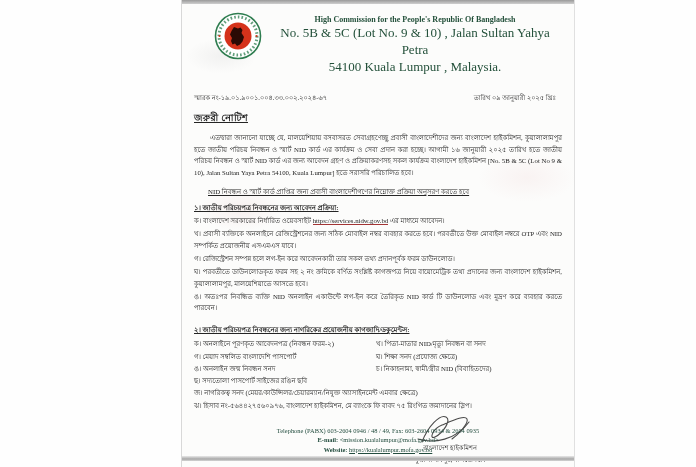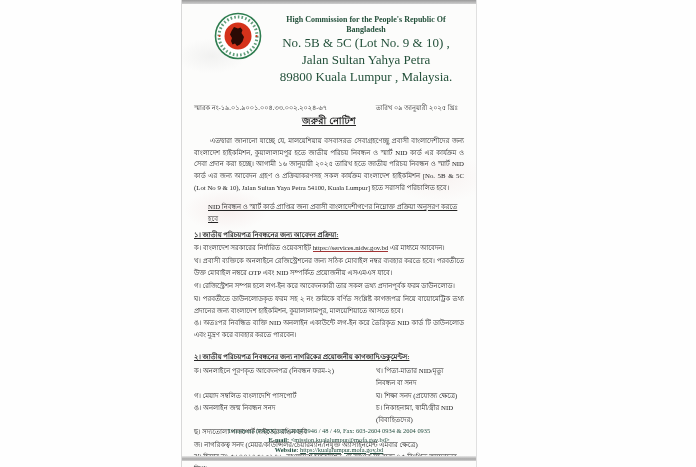--- a/index.html
+++ b/index.html
@@ -3,21 +3,21 @@
 <meta charset="utf-8">
 <style>
   html,body{margin:0;padding:0;}
   body{
     width:696px;height:467px;background:#ffffff;overflow:hidden;
     font-family:"Liberation Serif","DejaVu Serif",serif;
     -webkit-font-smoothing:antialiased;
   }
   .stage{position:relative;width:696px;height:467px;background:#fefefe;}
   .page{
-    position:absolute;left:181px;top:0;width:296px;height:467px;
+    position:absolute;left:181px;top:0;width:394px;height:467px;
     background:
       radial-gradient(60px 30px at 15% 45%, rgba(225,180,180,.18), rgba(0,0,0,0) 70%),
       radial-gradient(70px 35px at 88% 38%, rgba(230,190,190,.15), rgba(0,0,0,0) 70%),
       radial-gradient(50px 25px at 10% 12%, rgba(210,210,210,.25), rgba(0,0,0,0) 70%),
       #fcfcfb;
     border-left:1px solid #d8d8d8;border-right:1px solid #e0e0e0;
     box-sizing:border-box;
     color:#242424;
   }
   .scan-edge-top{position:absolute;left:0;top:0;width:100%;height:4px;
@@ -30,21 +30,21 @@
   .hdr{display:flex;align-items:flex-start;}
   .seal{flex:0 0 auto;margin-left:20px;margin-top:2px;}
   .hdr-text{flex:1;text-align:center;color:#23503a;margin-top:5px;padding-left:6px;}
   .org{font-weight:bold;font-size:8px;line-height:1.25;}
   .addr{font-size:13px;line-height:1.3;}
 
   .memo-row{display:flex;justify-content:space-between;margin-top:16px;
     font-size:6.6px;color:#1d1d1d;}
   .memo-row .right{margin-right:6px;}
 
-  .title{text-align:center;font-weight:bold;font-size:9.5px;
+  .title{font-weight:bold;font-size:9.5px;margin-top:7px;
     text-decoration:underline;letter-spacing:.3px;}
 
   .para{font-size:6.8px;line-height:1.75;text-align:justify;margin-top:6px;
     text-indent:16px;}
 
   .uline{text-decoration:underline;}
   .note{font-size:6.8px;margin-top:7px;margin-left:14px;}
   .sec-head{font-size:6.8px;font-weight:bold;margin-top:4px;}
   .li{font-size:6.8px;line-height:1.75;text-align:justify;margin-top:1px;}
   .link{border-bottom:1px solid #a23434;}
@@ -80,21 +80,21 @@
             <circle cx="24" cy="24" r="19" fill="none" stroke="#2e7d4f" stroke-width="3" stroke-dasharray="1.6 2.1" opacity="0.75"></circle>
             <circle cx="5.5" cy="24" r="1.1" fill="#d5321b"></circle>
             <circle cx="42.5" cy="24" r="1.1" fill="#d5321b"></circle>
             <circle cx="24" cy="24" r="13.5" fill="#d5321b"></circle>
             <path d="M20 15 l4 1.5 2.5-1 2 2.5 -1 3 2.5 4 -1.5 4.5 -2.5 3 -3 1.5 -2-2.5 -2.5 1 -1.5-3.5 1-3 -2-3.5 1.5-3.5 z" fill="#2b0a05"></path>
           </svg>
         </div>
         <div class="hdr-text">
           <div class="org">High Commission for the People's Republic Of Bangladesh</div>
           <div class="addr">No. 5B &amp; 5C (Lot No. 9 &amp; 10) , Jalan Sultan Yahya Petra</div>
-          <div class="addr">89800 Kuala Lumpur , Malaysia.</div>
+          <div class="addr">54100 Kuala Lumpur , Malaysia.</div>
         </div>
       </div>
 
       <div class="memo-row">
         <span>স্মারক নং-১৯.০১.৯০০১.০০৪.৩৩.০০২.২০২৪-৬৭</span>
         <span class="right">তারিখ ০৯ জানুয়ারী ২০২৫ খ্রিঃ</span>
       </div>
 
       <div class="title">জরুরী নোটিশ</div>
 

